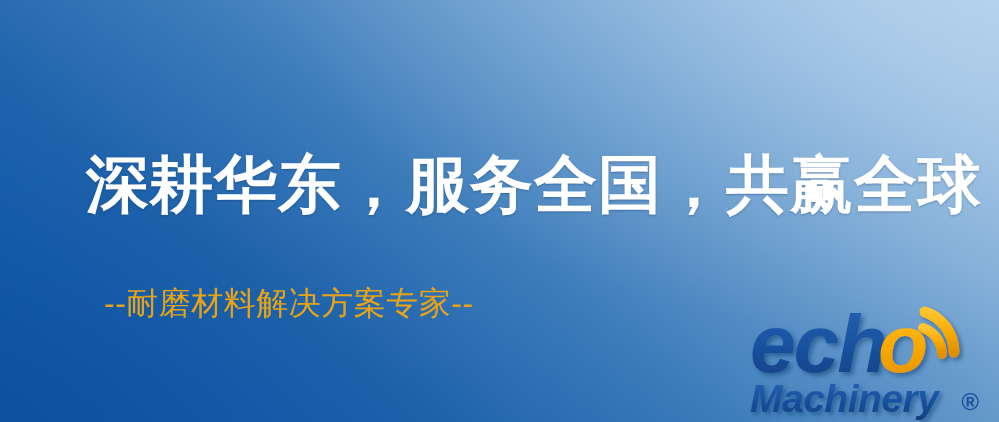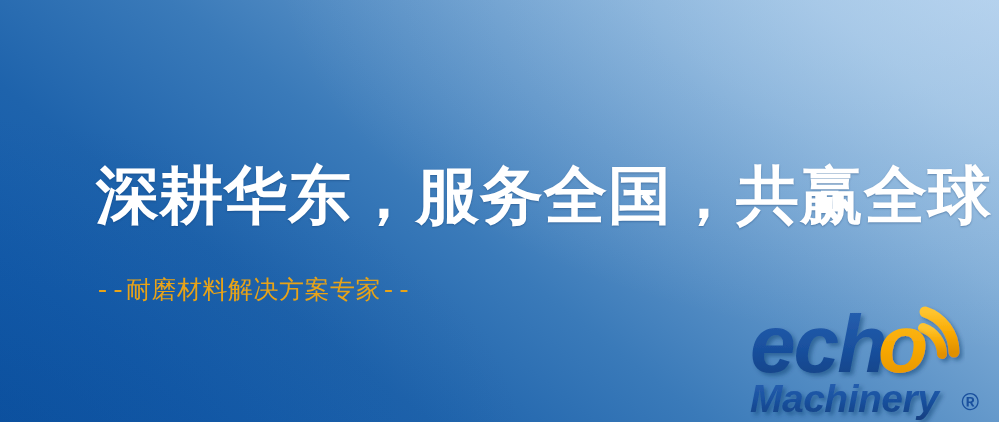--- a/index.html
+++ b/index.html
@@ -35,38 +35,38 @@
     pointer-events: none;
     background:
       radial-gradient(120% 150% at 102% -10%, rgba(200,225,248,0.55) 0%, rgba(200,225,248,0.18) 34%, rgba(200,225,248,0) 62%),
       radial-gradient(90% 120% at -8% 108%, rgba(5,60,130,0.30) 0%, rgba(5,60,130,0.10) 40%, rgba(5,60,130,0) 68%);
   }
 
   .headline {
     position: absolute;
     left: 86px;
     top: 152px;
-    margin: 10px;
-    font-family: Liberation Sans, sans-serif;
+    margin: 0;
+    font-family: Liberation Serif, serif;
     font-size: 63px;
     line-height: 1.05;
     letter-spacing: 1px;
     color: #ffffff;
     white-space: nowrap;
     text-shadow: 0 1px 2px rgba(10,45,95,0.35);
     z-index: 3;
   }
 
   .subtitle {
     position: absolute;
     left: 88px;
     top: 266px;
-    margin: 7px;
-    font-family: Liberation Mono, monospace;
-    font-size: 25px;
+    margin: 16px;
+    font-family: Liberation Sans, sans-serif;
+    font-size: 32px;
     letter-spacing: 0.5px;
     color: #e8a317;
     white-space: nowrap;
     z-index: 3;
   }
 
   
   .logo {
     position: absolute;
     left: 748px;

